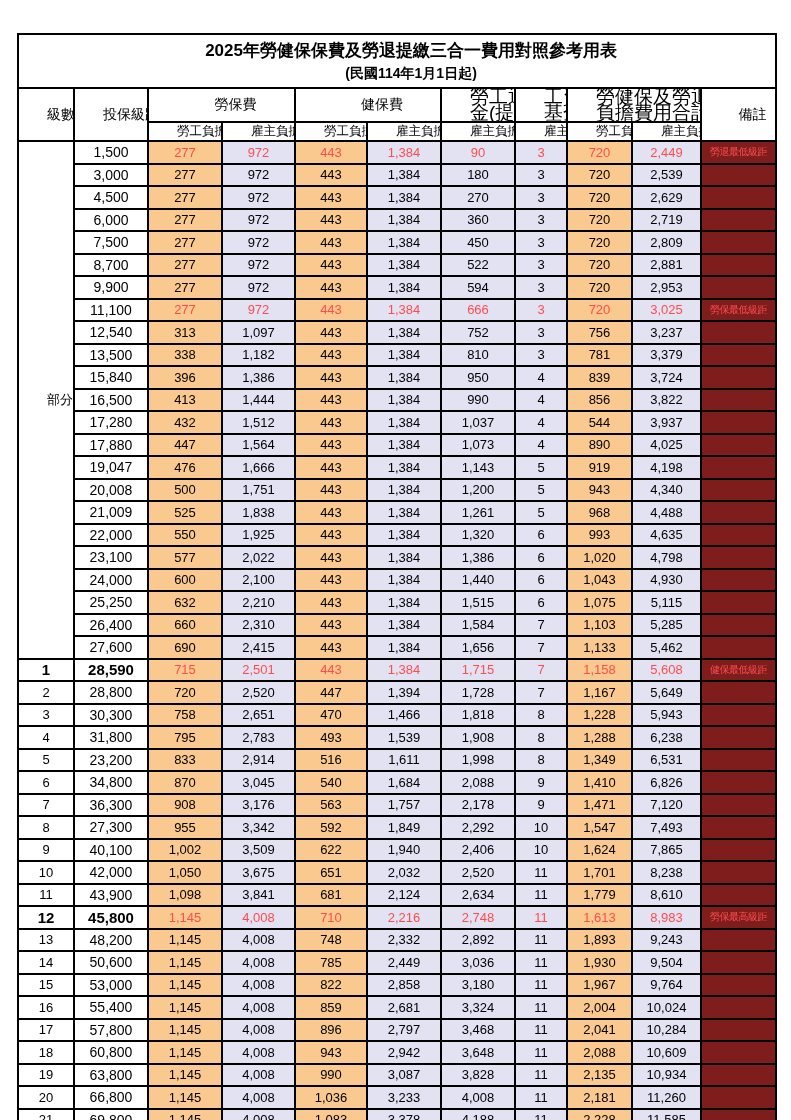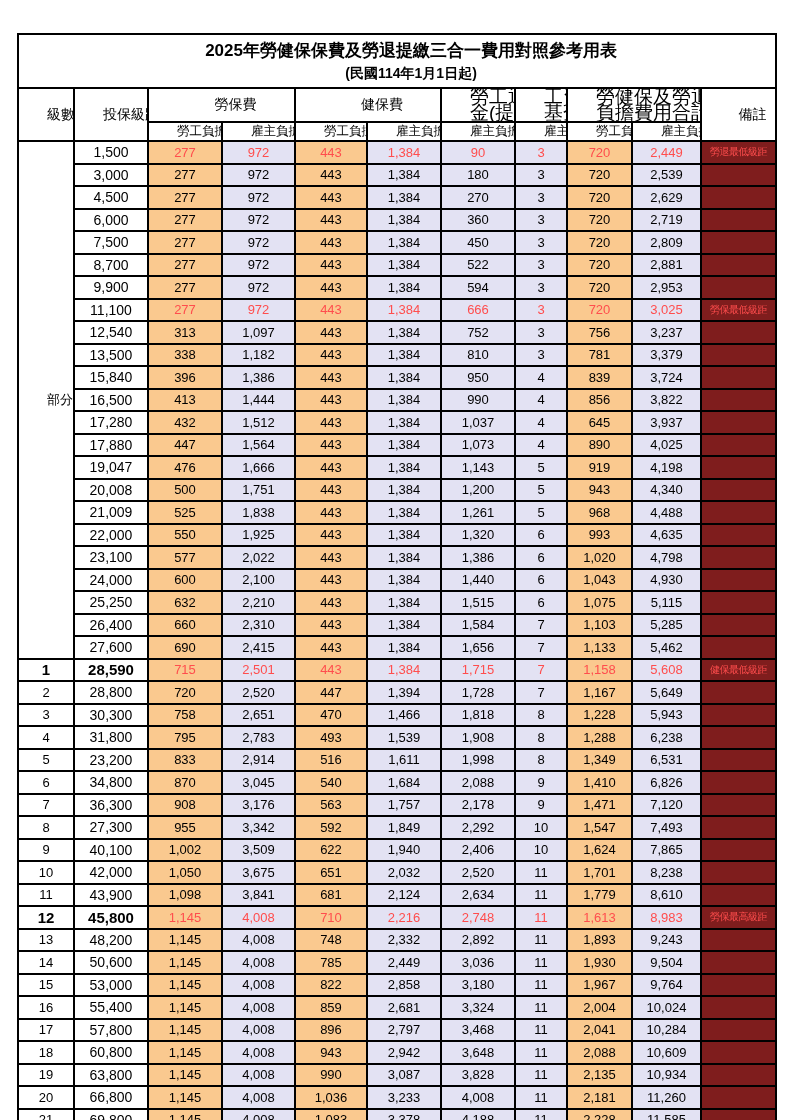--- a/index.html
+++ b/index.html
@@ -248,21 +248,21 @@
         <td class="remark-cell"></td>
       </tr>
       <tr>
         <td class="bracket-cell">17,280</td>
         <td class="val emp">432</td>
         <td class="val er">1,512</td>
         <td class="val emp">443</td>
         <td class="val er">1,384</td>
         <td class="val er">1,037</td>
         <td class="val er">4</td>
-        <td class="val emp">645</td>
+        <td class="val emp">544</td>
         <td class="val er">3,937</td>
         <td class="remark-cell"></td>
       </tr>
       <tr>
         <td class="bracket-cell">17,880</td>
         <td class="val emp">447</td>
         <td class="val er">1,564</td>
         <td class="val emp">443</td>
         <td class="val er">1,384</td>
         <td class="val er">1,073</td>

